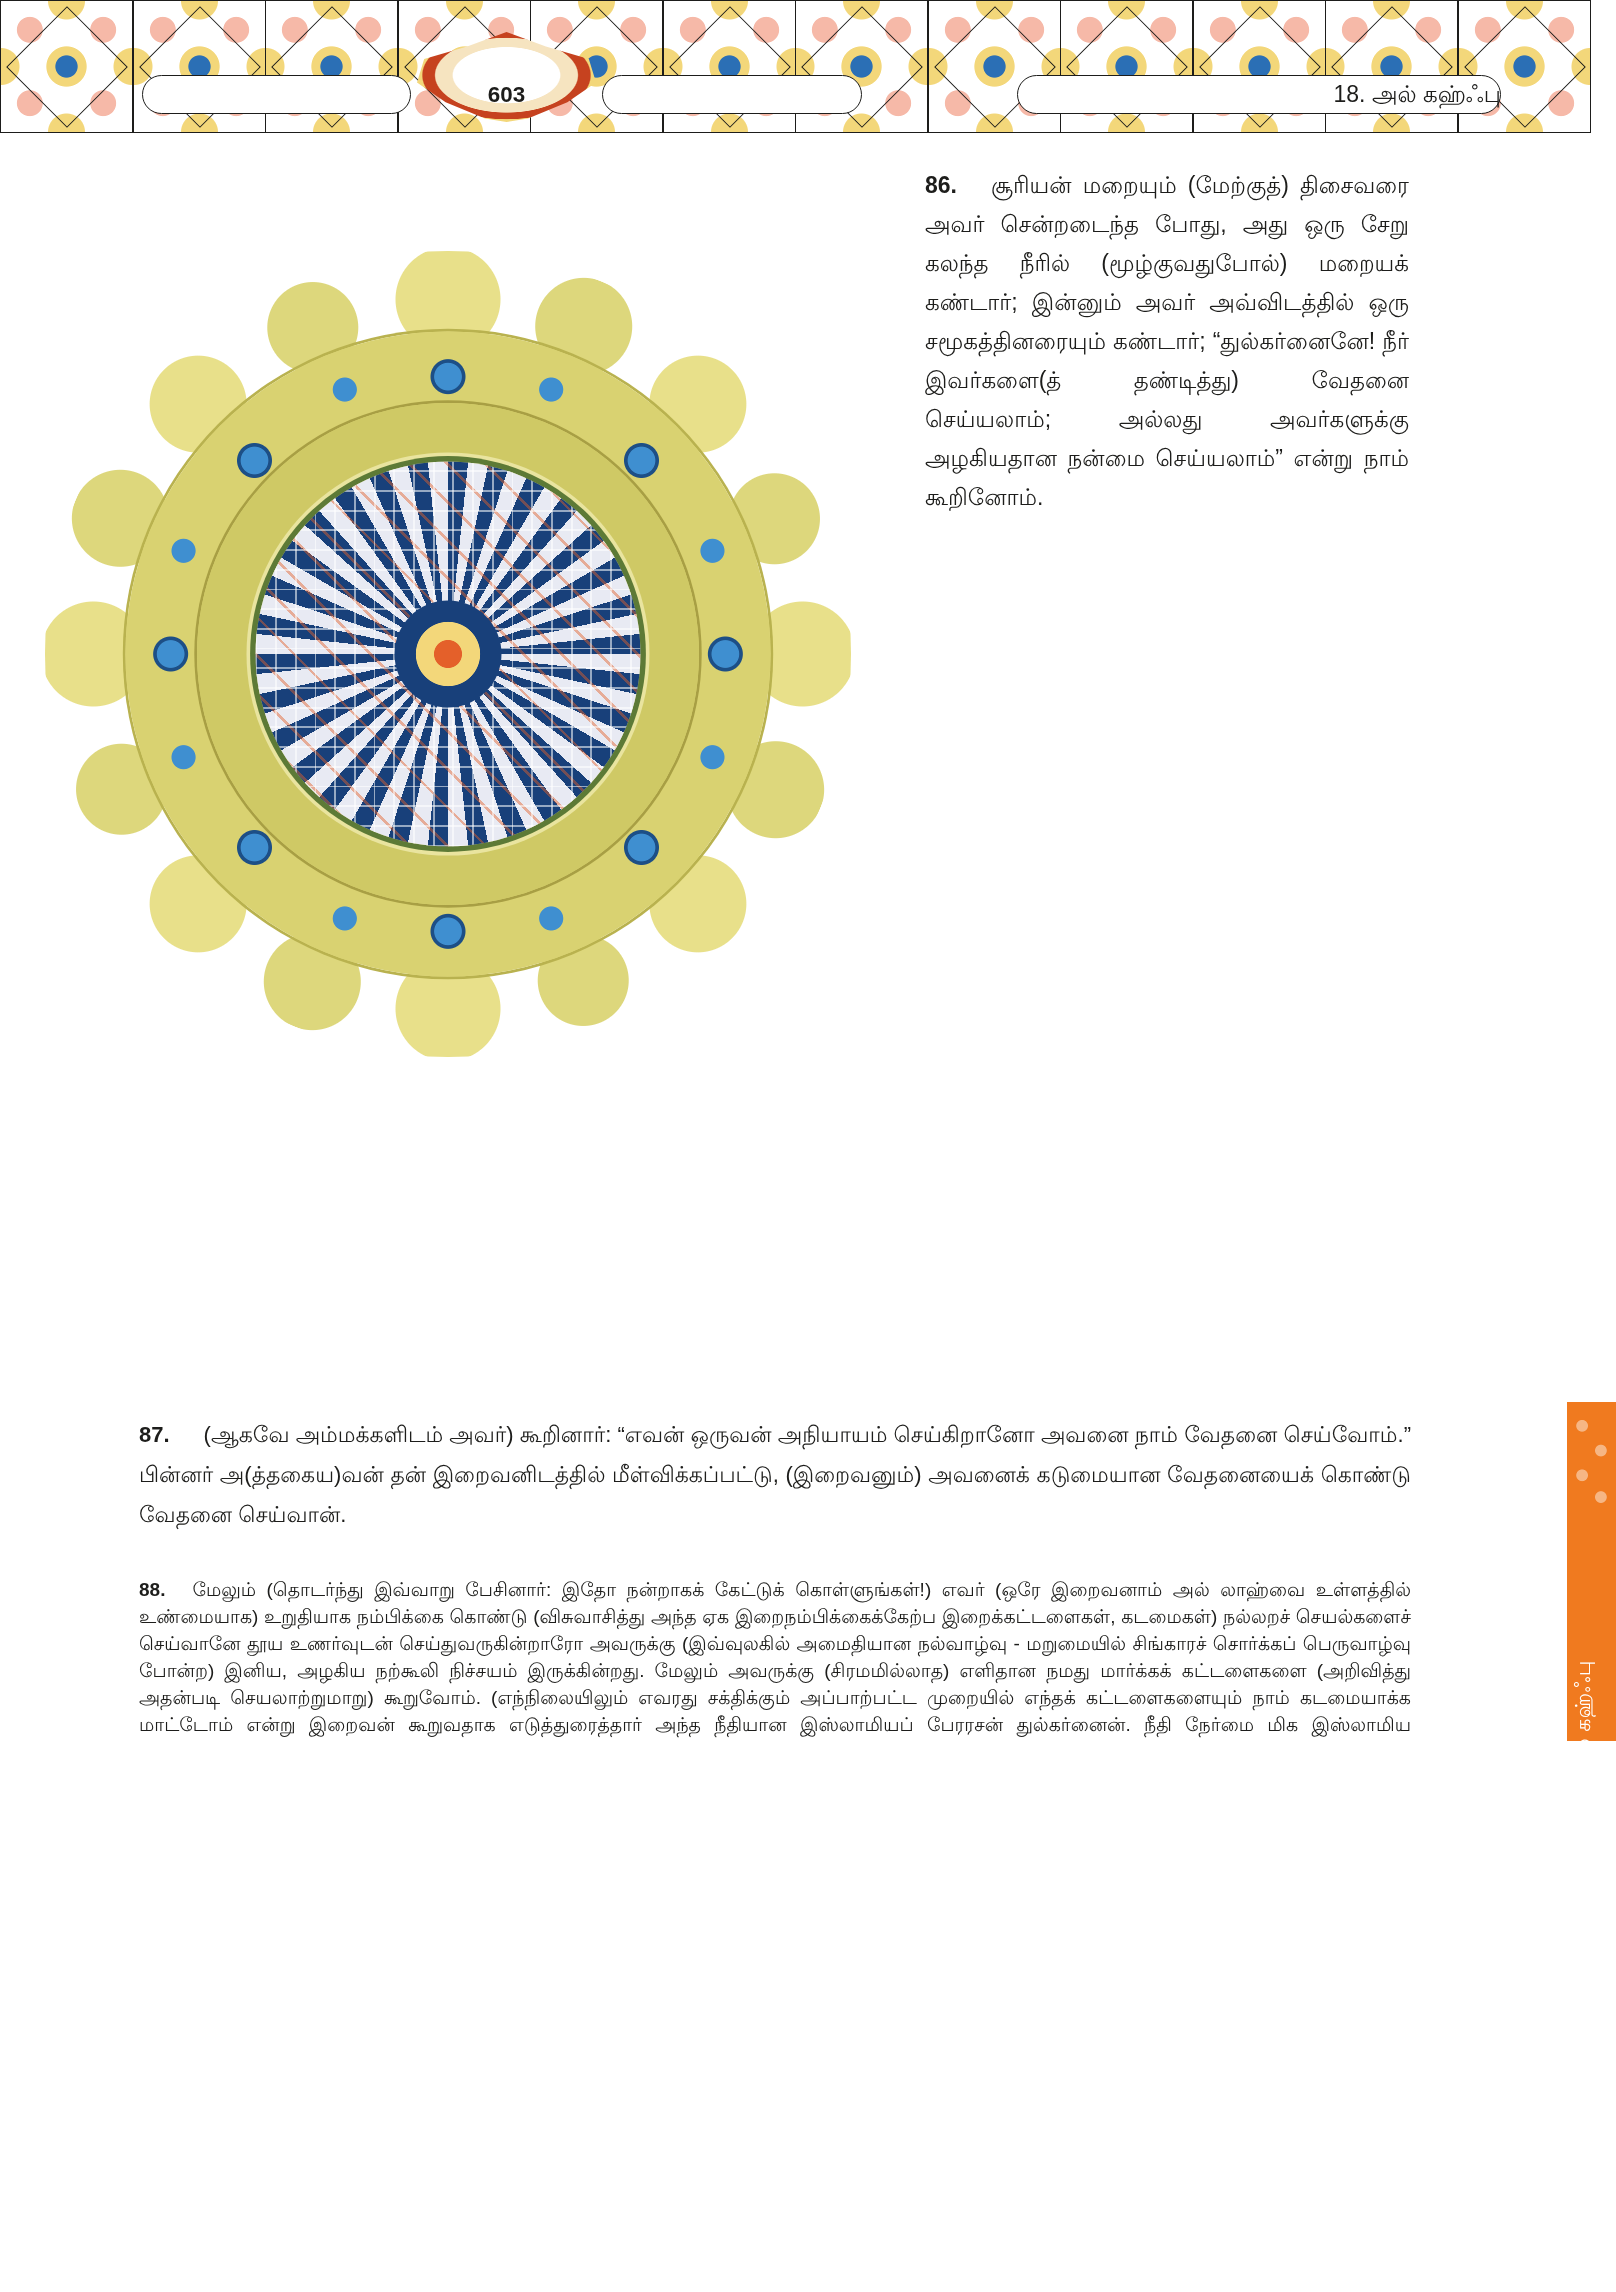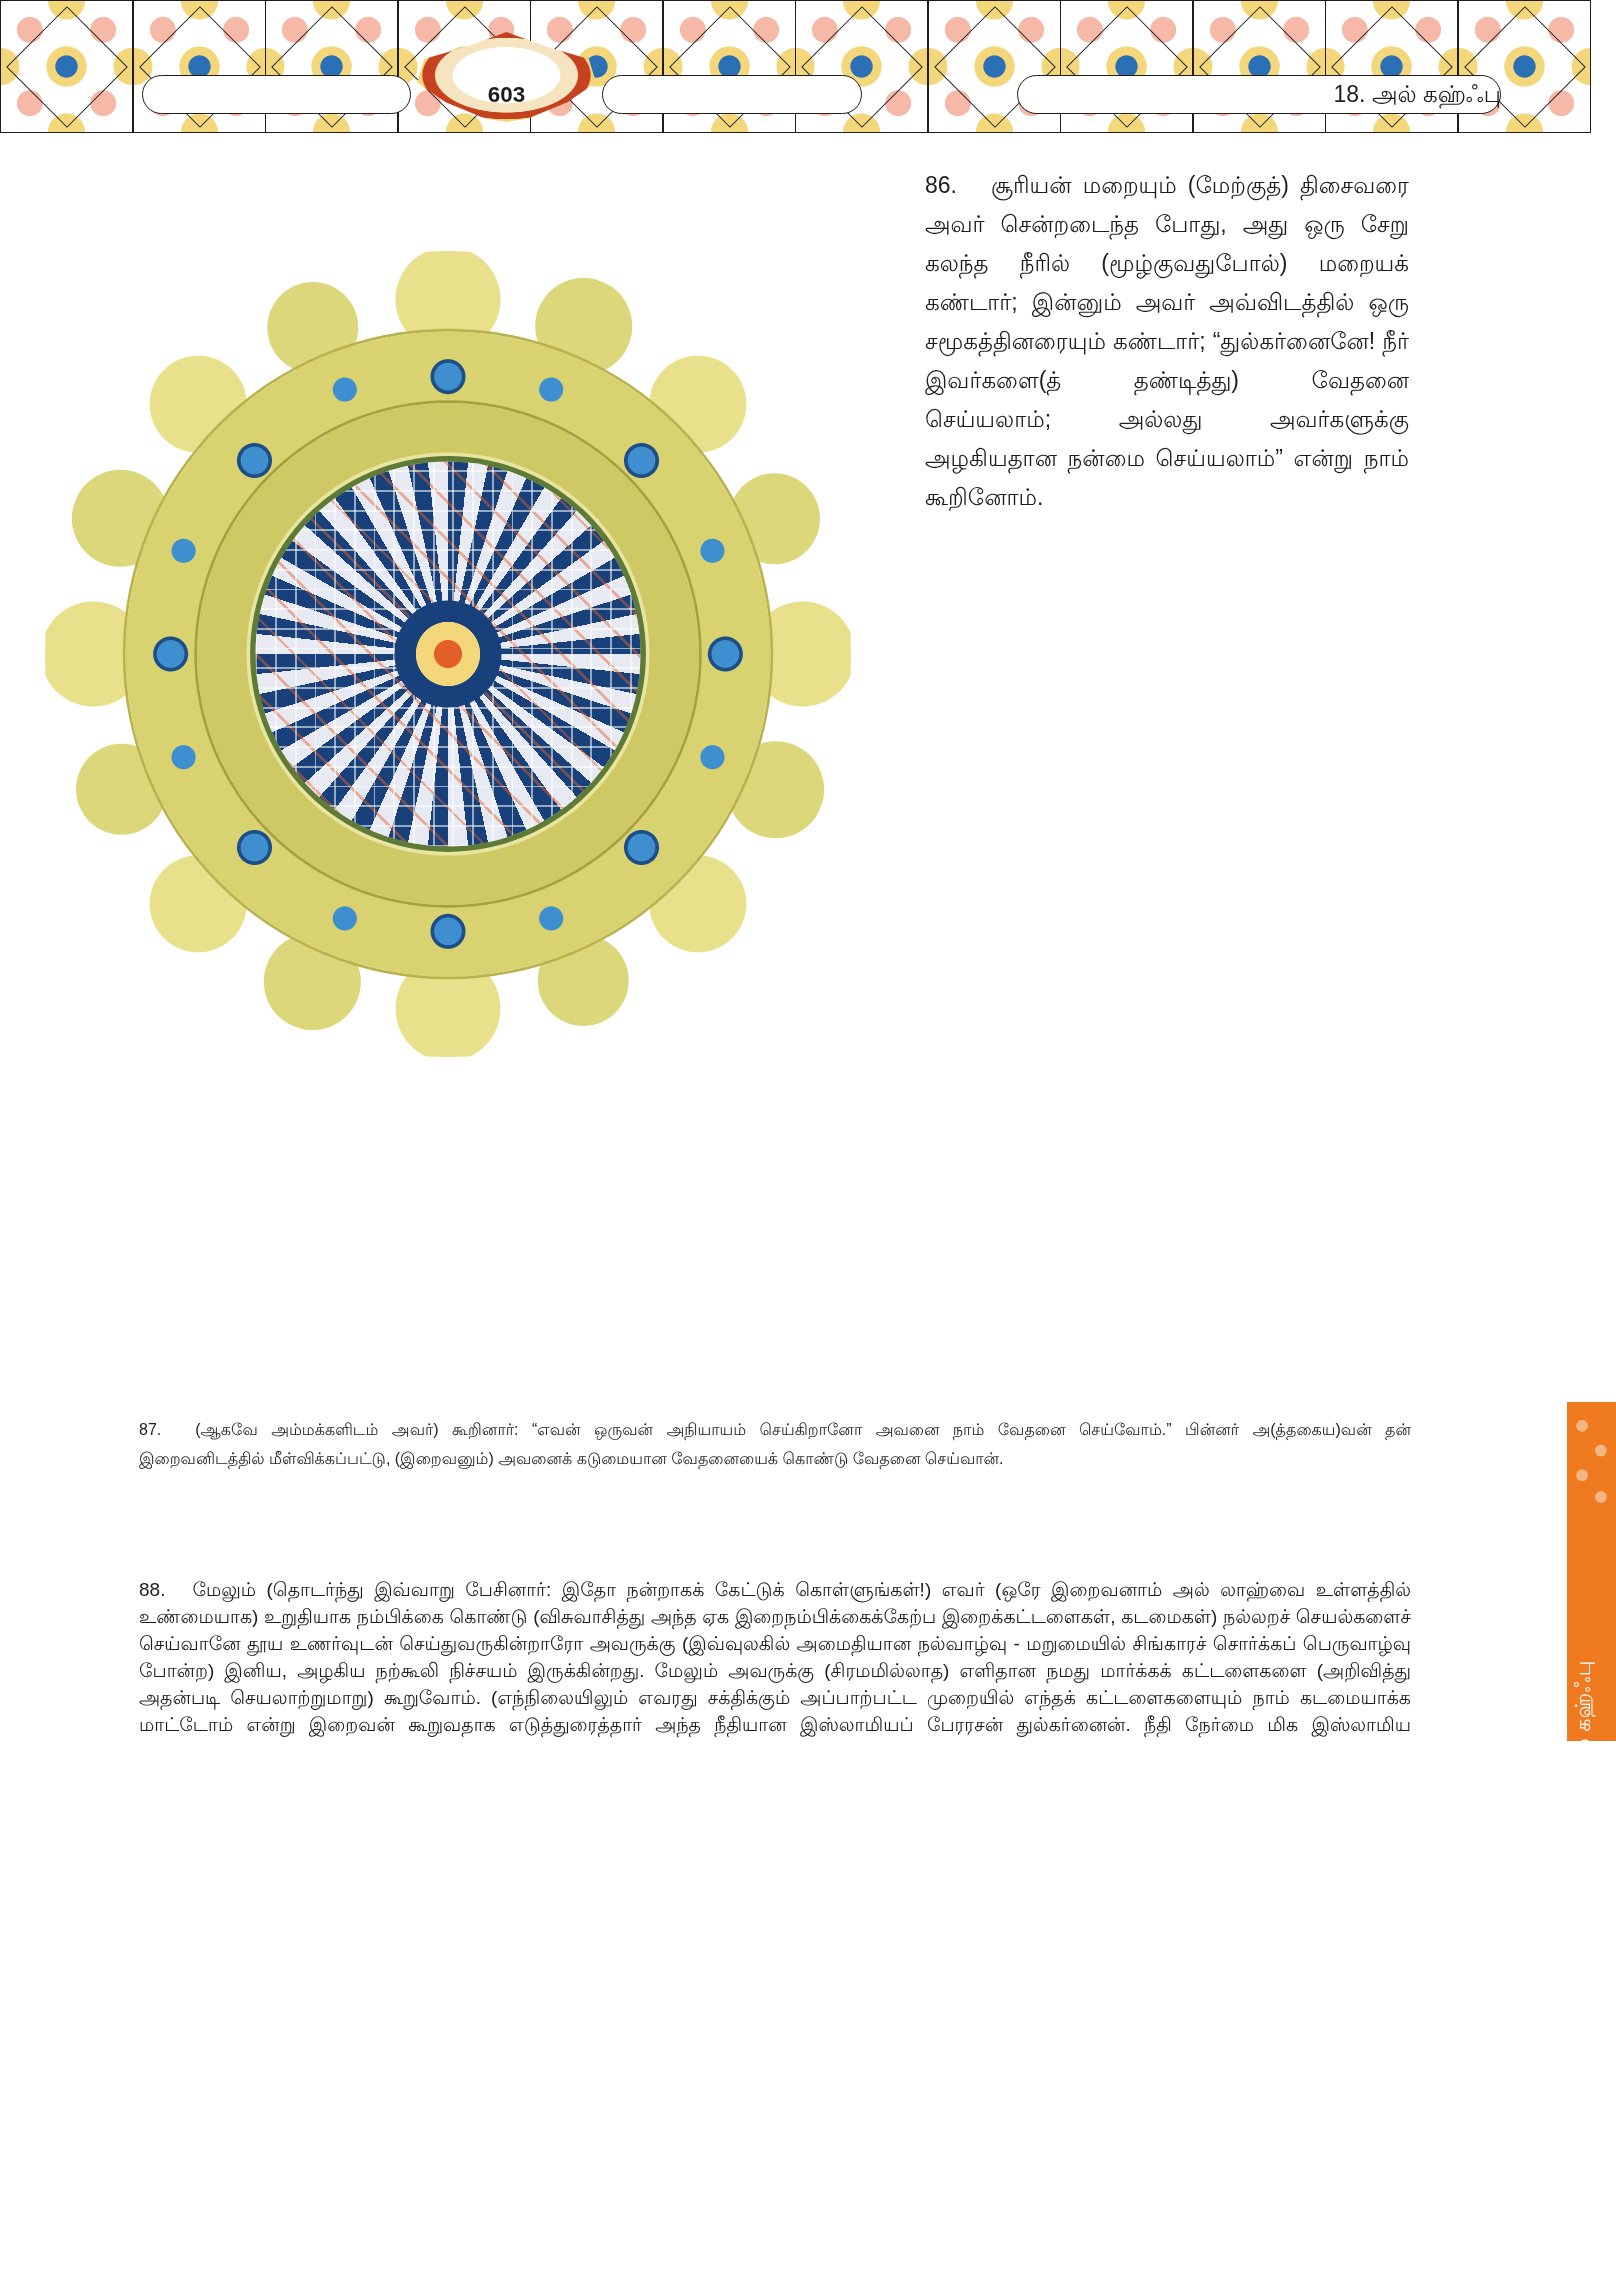--- a/index.html
+++ b/index.html
@@ -255,36 +255,36 @@
   }
 
   
   .verse {
     position: absolute;
     color: #1d1d1b;
     text-align: justify;
     text-justify: inter-word;
   }
   .verse .num {
-    font-weight: normal;
+    font-weight: bold;
     margin-right: 34px;
   }
   .verse-86 {
     left: 925px;
     top: 166px;
     width: 484px;
     font-size: 23px;
     line-height: 39px;
   }
   .verse-87 {
     left: 139px;
     top: 1415px;
     width: 1272px;
-    font-size: 16px;
-    line-height: 29px;
+    font-size: 22px;
+    line-height: 40px;
   }
   .verse-88 {
     left: 139px;
     top: 1576px;
     width: 1272px;
     font-size: 19px;
     line-height: 27px;
   }
   .verse-88 .num { margin-right: 27px; }
 </style>

